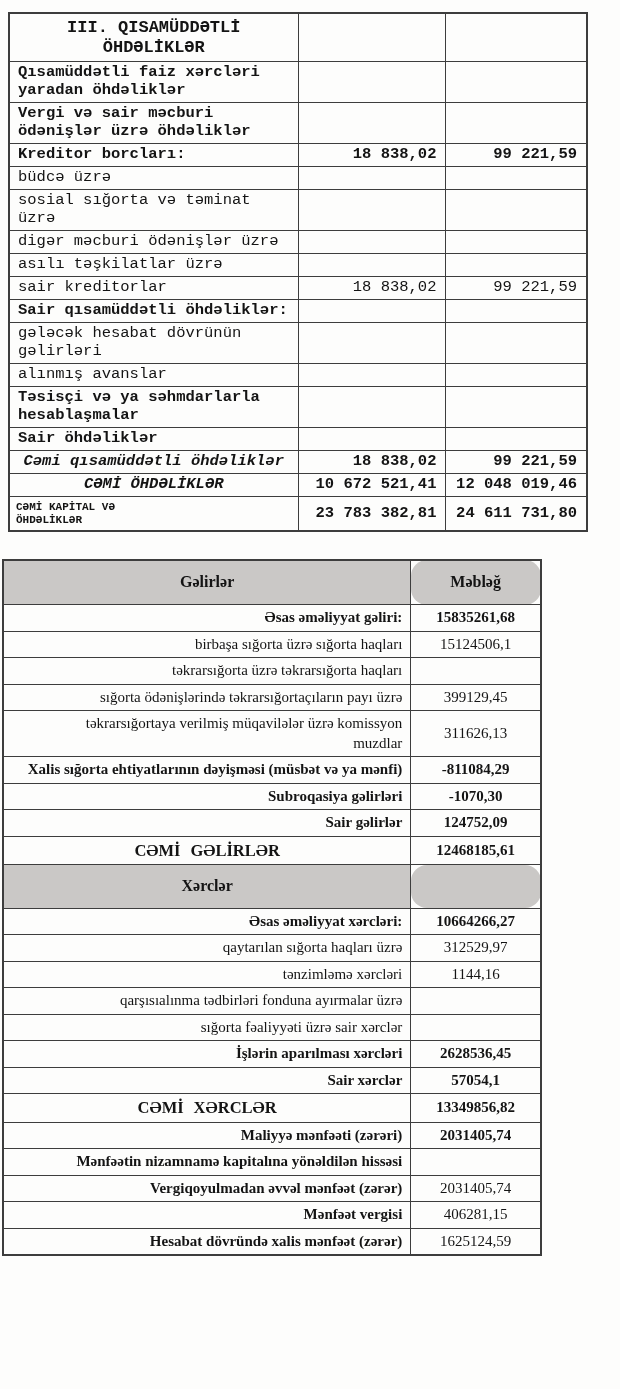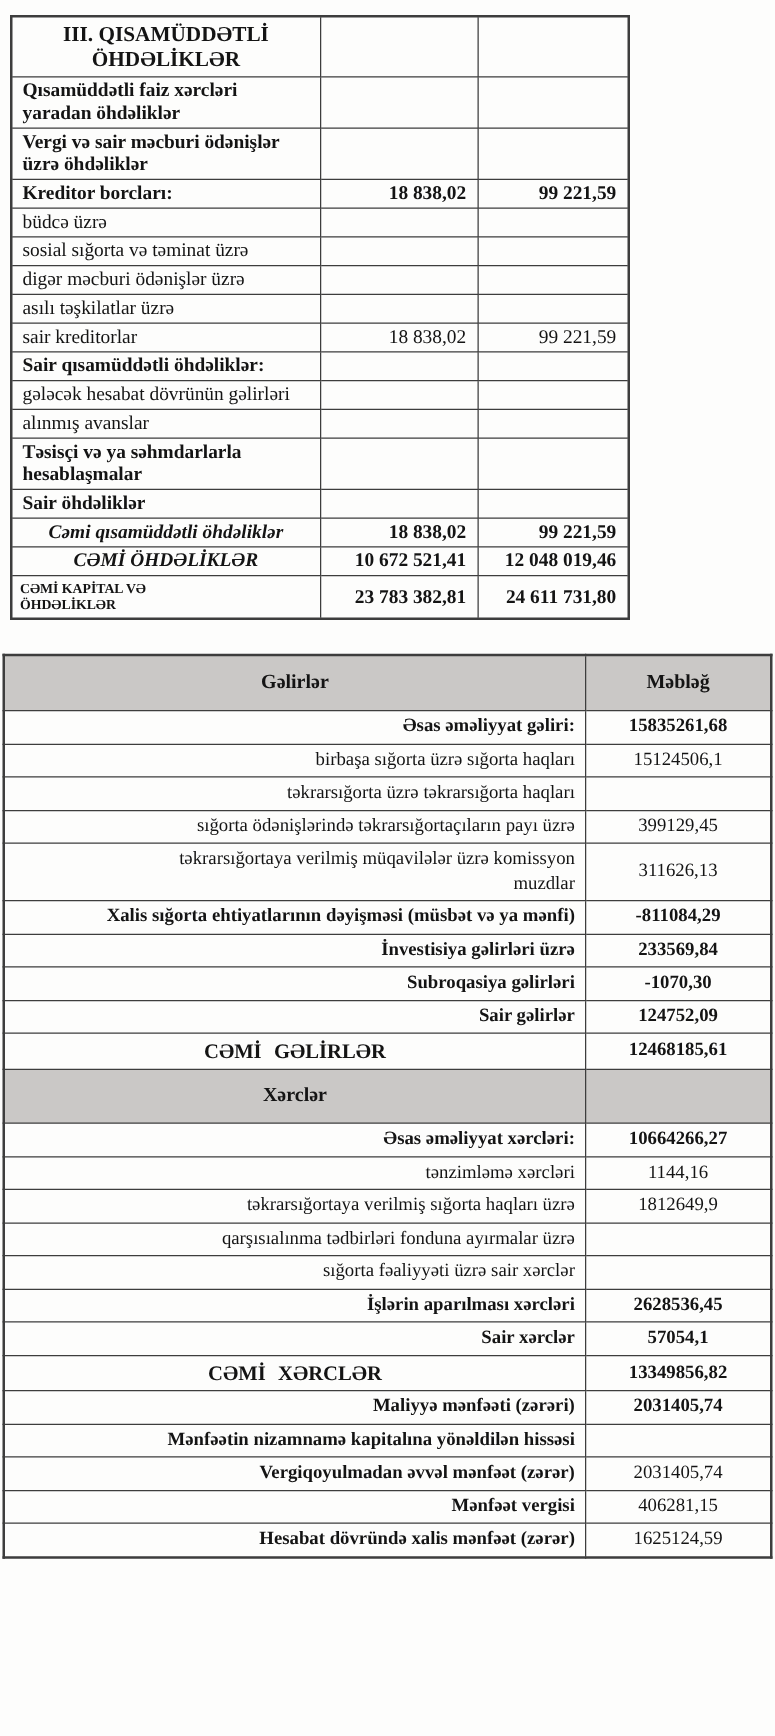--- a/index.html
+++ b/index.html
@@ -15,54 +15,55 @@
     background:var(--page-bg);
     color:var(--text);
     font-family:"Liberation Serif","DejaVu Serif",serif;
     overflow:hidden;
   }
   table{border-collapse:collapse;table-layout:fixed;}
   td{overflow:hidden;}
 
   
   .balance{
-    width:496px;
+    width:580px;
     margin:12px 0 0 8px;
     border:2px solid var(--border);
+    font-family:Liberation Mono, monospace;
   }
   .balance td{
     border:1.5px solid var(--border);
     padding:2px 8px;
     font-size:15.5px;
     line-height:1.16;
     vertical-align:middle;
   }
   .balance td.lbl{white-space:pre-line;text-align:left;}
   .balance td.num{text-align:right;padding-right:9px;}
   .balance tr.section-title td.lbl{font-weight:bold;text-align:center;font-size:17px;padding:4px 6px;}
   .balance tr.bold td.lbl{font-weight:bold;}
   .balance tr.subtotal td.lbl{font-weight:bold;font-style:italic;text-align:center;}
   .balance tr.grand-total td.lbl{font-weight:bold;text-align:left;font-size:11px;padding:4px 6px;}
   .balance tr.values-bold td.num{font-weight:bold;}
 
   
   .statement{
-    width:616px;
+    width:540px;
     margin:27px 0 0 2px;
     border:2px solid var(--border);
   }
   .statement td{
     border:1.6px solid var(--border);
     padding:3px 8px;
     font-size:15px;
     line-height:1.3;
     vertical-align:middle;
   }
   .statement td.lbl{white-space:pre-line;text-align:right;}
-  .statement td.val{text-align:center;}
+  .statement td.val{text-align:center;border-radius:16px;}
   .statement tr.hdr td{
     background:var(--header-bg);
     font-weight:bold;
     text-align:center;
     font-size:16px;
     padding:11px 8px;
   }
   .statement tr.bold td{font-weight:bold;}
   .statement tr.bold-label td.lbl{font-weight:bold;}
   .statement tr.total td.lbl{font-weight:bold;text-align:center;font-size:16.5px;word-spacing:0.35em;}
@@ -197,50 +198,46 @@
       <tr class="plain">
     <td class="lbl">təkrarsığortaya verilmiş müqavilələr üzrə komissyon
 muzdlar</td>
     <td class="val">311626,13</td>
   </tr>
       <tr class="bold">
     <td class="lbl">Xalis sığorta ehtiyatlarının dəyişməsi (müsbət və ya mənfi)</td>
     <td class="val">-811084,29</td>
   </tr>
       <tr class="bold">
-    <td class="lbl">İnvestisiya gəlirləri üzrə</td>
-    <td class="val">233569,84</td>
-  </tr>
-      <tr class="bold">
     <td class="lbl">Subroqasiya gəlirləri</td>
     <td class="val">-1070,30</td>
   </tr>
       <tr class="bold">
     <td class="lbl">Sair gəlirlər</td>
     <td class="val">124752,09</td>
   </tr>
       <tr class="total">
     <td class="lbl">CƏMİ GƏLİRLƏR</td>
     <td class="val">12468185,61</td>
   </tr>
       <tr class="hdr" id="expense-header-row">
       <td class="lbl">Xərclər</td>
       <td class="val"></td>
     </tr>
   <tr class="bold">
     <td class="lbl">Əsas əməliyyat xərcləri:</td>
     <td class="val">10664266,27</td>
   </tr>
       <tr class="plain">
+    <td class="lbl">qaytarılan sığorta haqları üzrə</td>
+    <td class="val">312529,97</td>
+  </tr>
+      <tr class="plain">
     <td class="lbl">tənzimləmə xərcləri</td>
     <td class="val">1144,16</td>
-  </tr>
-      <tr class="plain">
-    <td class="lbl">təkrarsığortaya verilmiş sığorta haqları üzrə</td>
-    <td class="val">1812649,9</td>
   </tr>
       <tr class="plain">
     <td class="lbl">qarşısıalınma tədbirləri fonduna ayırmalar üzrə</td>
     <td class="val"></td>
   </tr>
       <tr class="plain">
     <td class="lbl">sığorta fəaliyyəti üzrə sair xərclər</td>
     <td class="val"></td>
   </tr>
       <tr class="bold">

